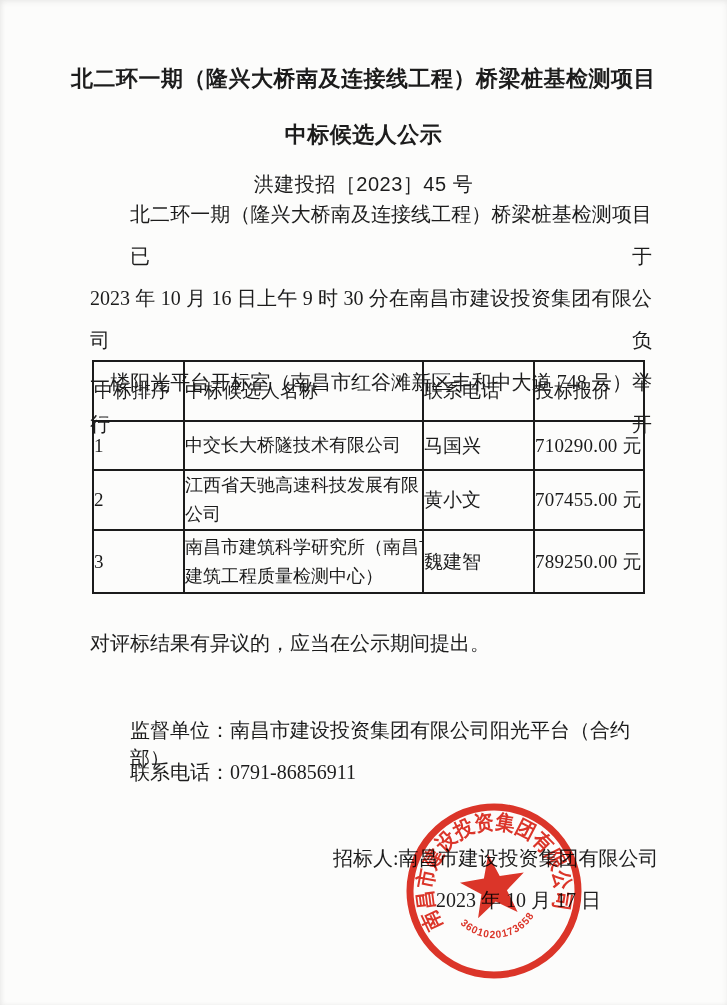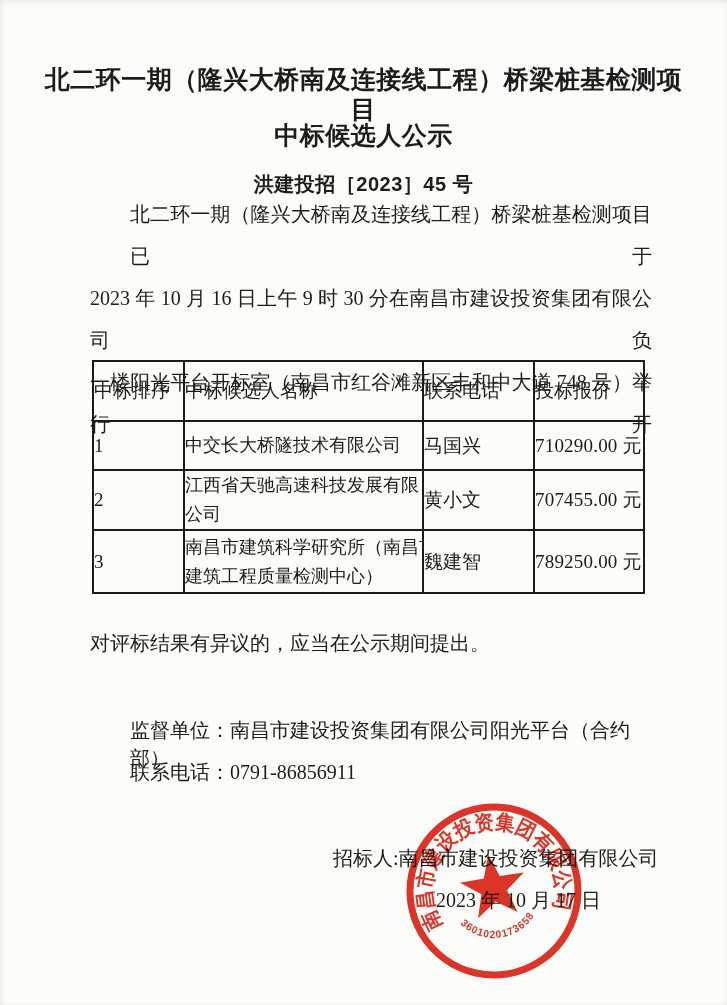--- a/index.html
+++ b/index.html
@@ -8,29 +8,29 @@
     background:#fcfcfb;
     position:relative;
     overflow:hidden;
     font-family:"Liberation Serif","DejaVu Serif",serif;
     color:#1c1c1c;
   }
   .page { position:absolute; inset:0; box-shadow: inset 0 2px 6px rgba(0,0,0,0.06), inset 2px 0 5px rgba(0,0,0,0.04); }
   .doc-title {
     position:absolute; left:40px; right:40px;
     font-family:"Liberation Sans","DejaVu Sans",sans-serif;
-    font-weight:700; font-size:25px; line-height:30px;
+    font-weight:700; font-size:22px; line-height:30px;
     letter-spacing:0.5px; text-align:center;
   }
   .title-line1 { top:64px; }
   .title-line2 { top:120px; }
   .doc-number {
     position:absolute; top:170px; left:40px; right:40px;
     font-family:"Liberation Sans","DejaVu Sans",sans-serif;
-    font-weight:700; font-size:20px; line-height:28px; text-align:center;
+    font-weight:400; font-size:20px; line-height:28px; text-align:center;
     letter-spacing:0.5px;
   }
 
   .body-block { position:absolute; left:90px; right:75px; font-size:20px; }
   .para { line-height:42px; }
   .para .line { text-align:justify; }
   .line-full { text-align-last:justify; }
   .indent { padding-left:40px; }
   .para1 { top:193px; }
   .para2 { top:622px; }

